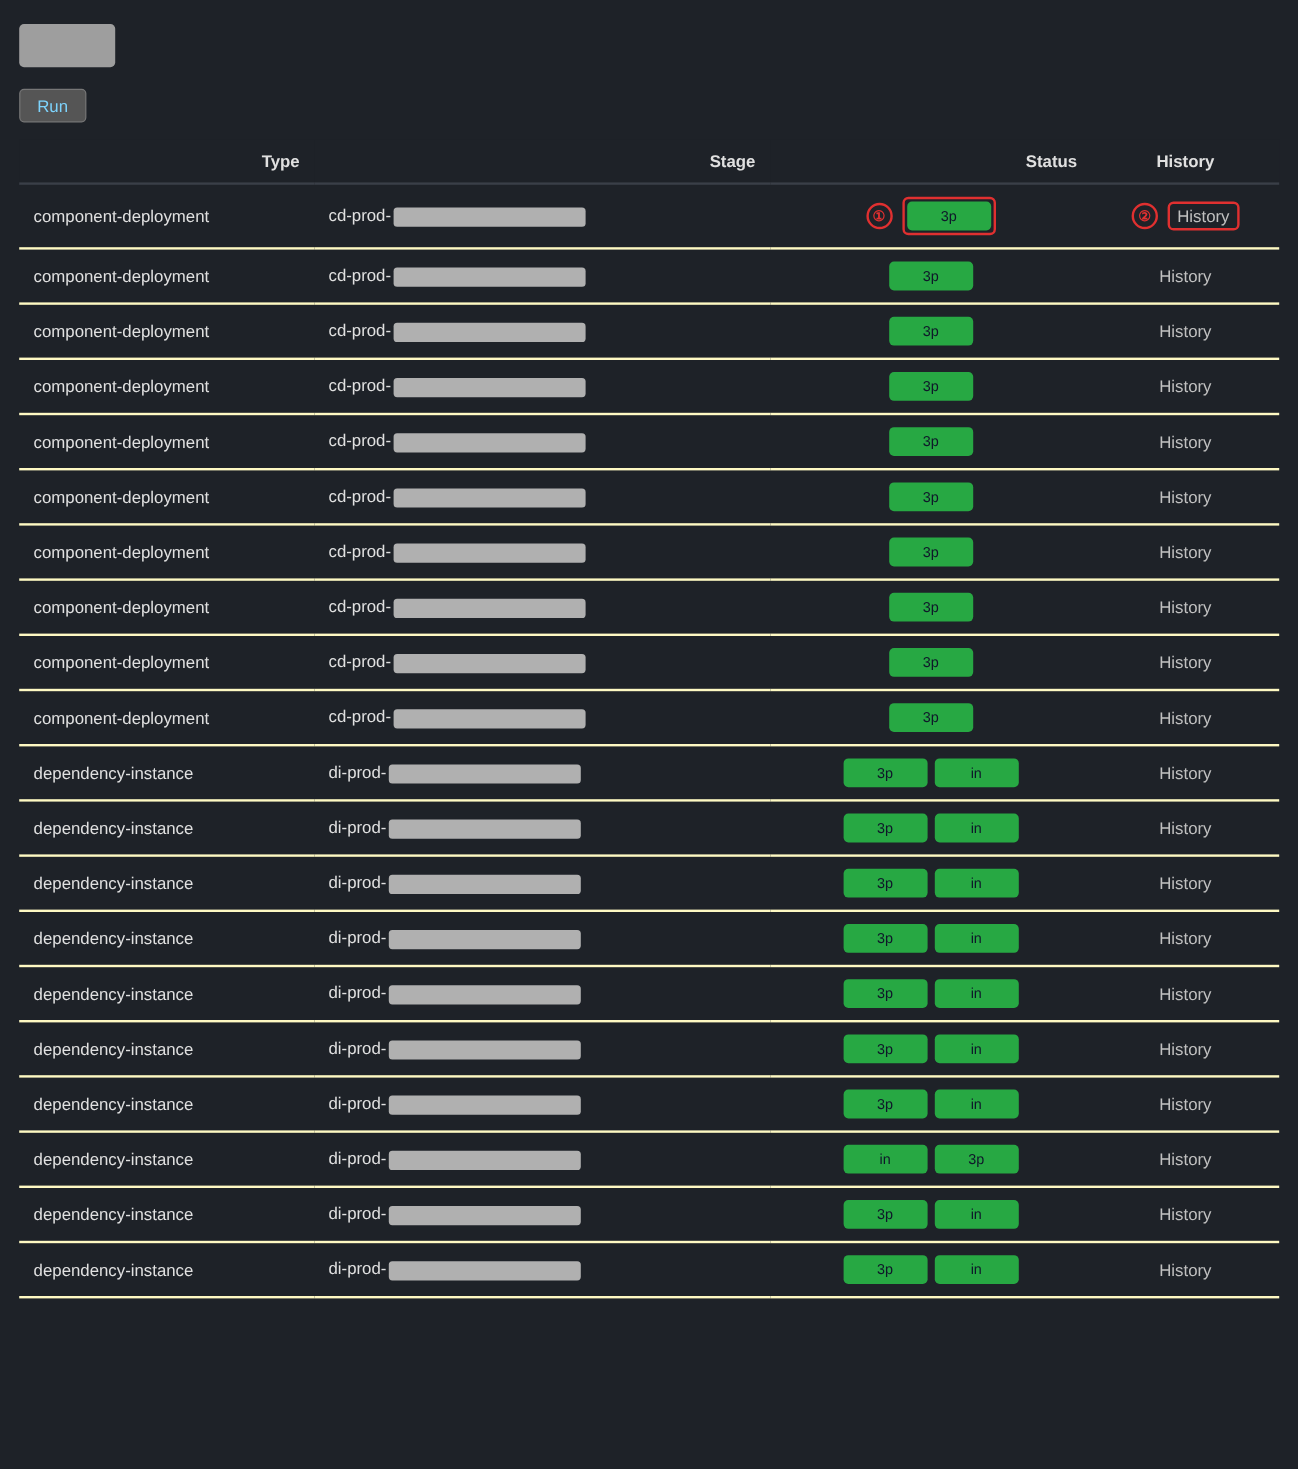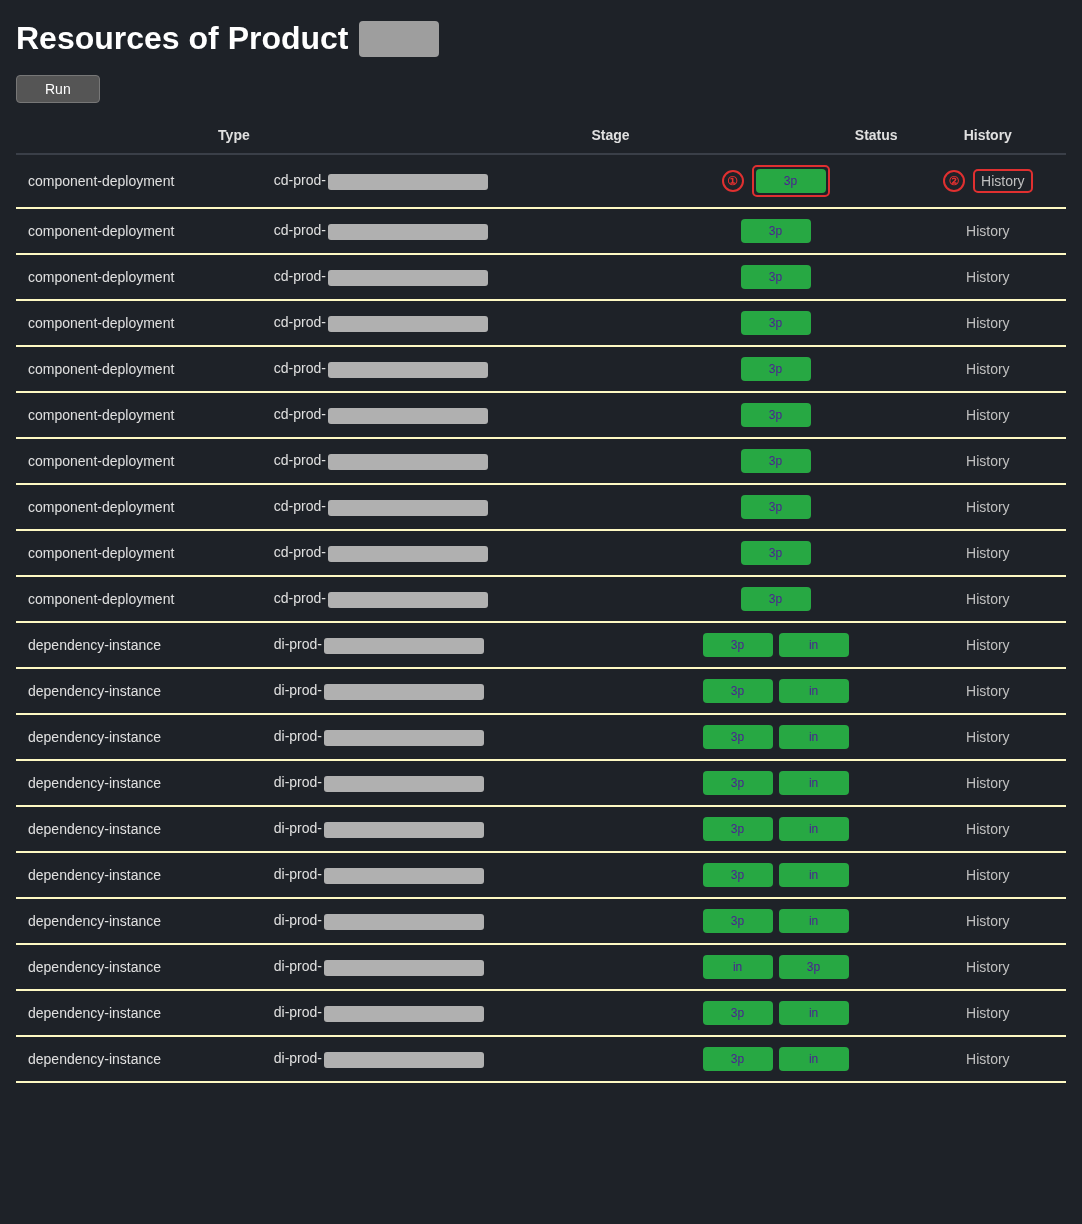--- a/index.html
+++ b/index.html
@@ -26,24 +26,24 @@
     .title-redacted {
       background: #9e9e9e;
       border-radius: 4px;
       display: inline-block;
       width: 80px;
       height: 36px;
       vertical-align: middle;
     }
     .run-button {
       background: #555;
-      color: #ffffff;
+      color: #7dd3fc;
       border: 1px solid #777;
       border-radius: 4px;
-      padding: 5px 28px;
+      padding: 5px 14px;
       font-size: 14px;
       cursor: pointer;
       margin-bottom: 14px;
     }
 
     .resource-table {
       width: 100%;
       border-collapse: collapse;
     }
     .resource-table thead tr {
@@ -77,21 +77,21 @@
       border-radius: 3px;
       display: inline-block;
       height: 16px;
       width: 160px;
       vertical-align: middle;
       margin-left: 2px;
     }
 
     .status-btn {
       background: #27a843;
-      color: #4c1d95;
+      color: #0f172a;
       border: none;
       border-radius: 4px;
       padding: 5px 14px;
       font-size: 12px;
       cursor: pointer;
       min-width: 70px;
       white-space: nowrap;
     }
 
     .status-buttons {
@@ -147,21 +147,20 @@
       align-items: center;
       justify-content: center;
       gap: 4px;
     }
   </style>
 </head>
 <body>
 
 <div class="page-container">
   <h1 class="page-title">
-    <span>Resources of Product</span>
     <span class="title-redacted"></span>
   </h1>
 
   <button class="run-button">Run</button>
 
   <table class="resource-table">
     <thead>
       <tr>
         <th class="col-type">Type</th>
         <th class="col-name">Stage</th>

